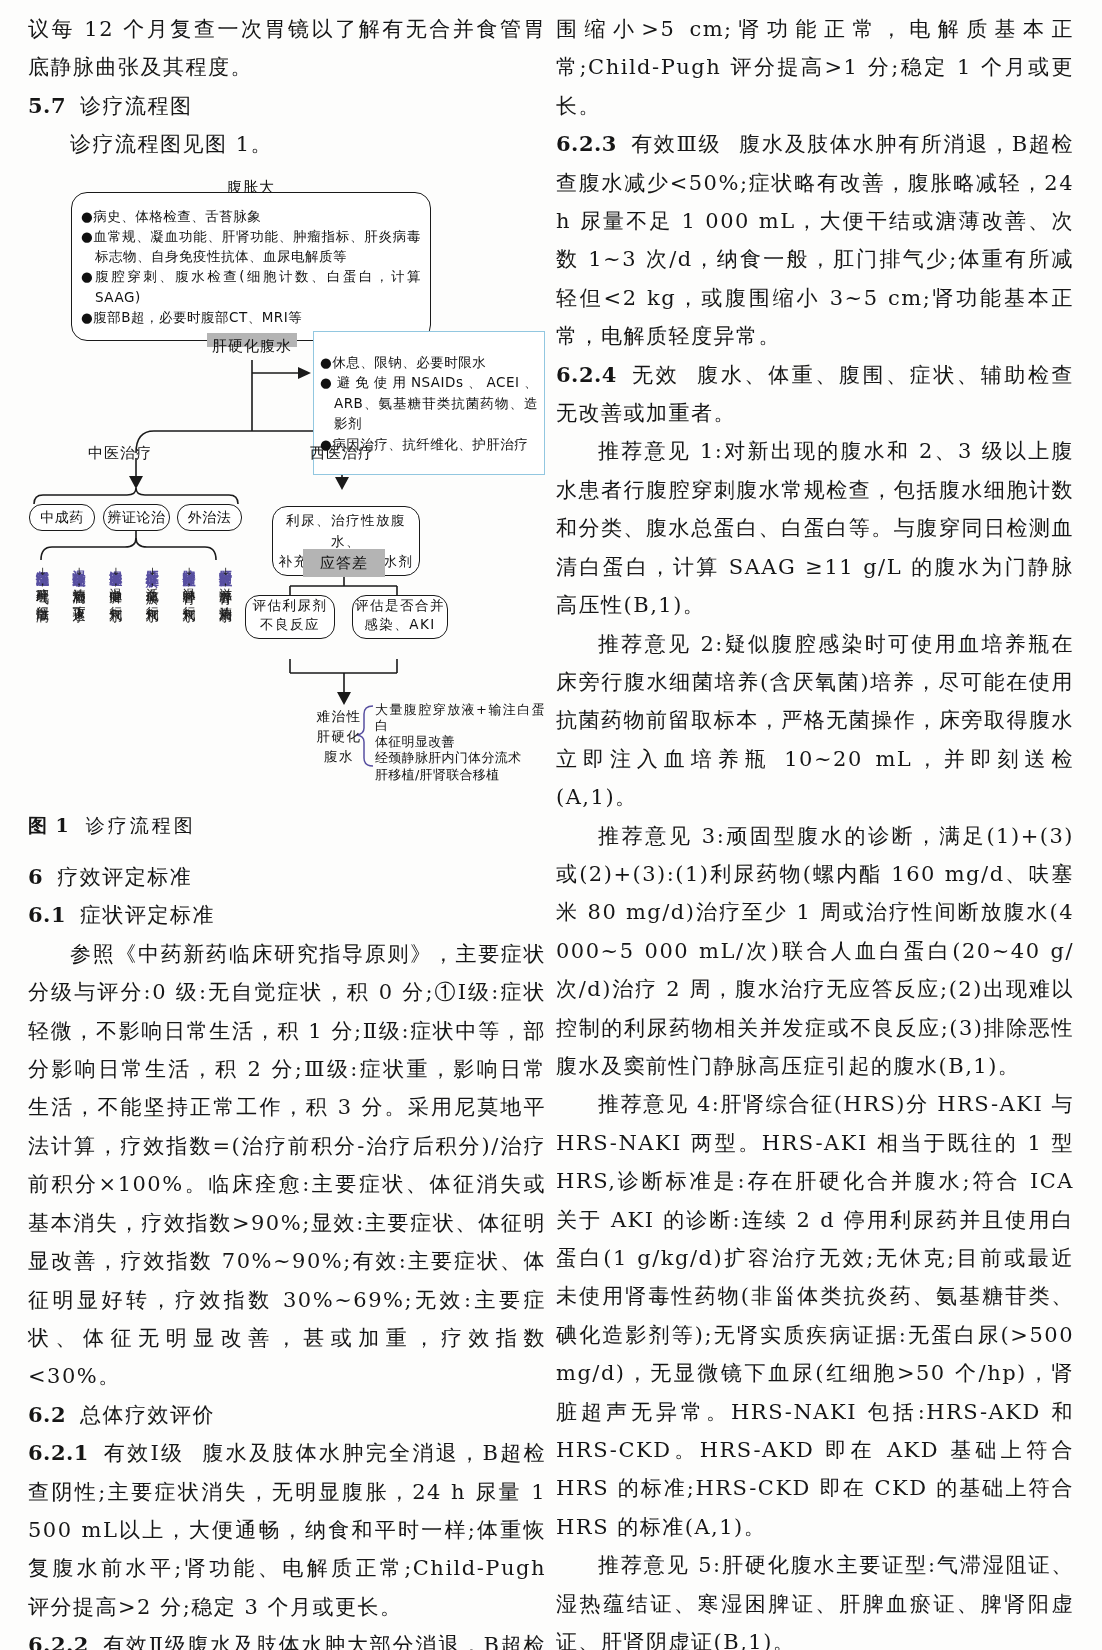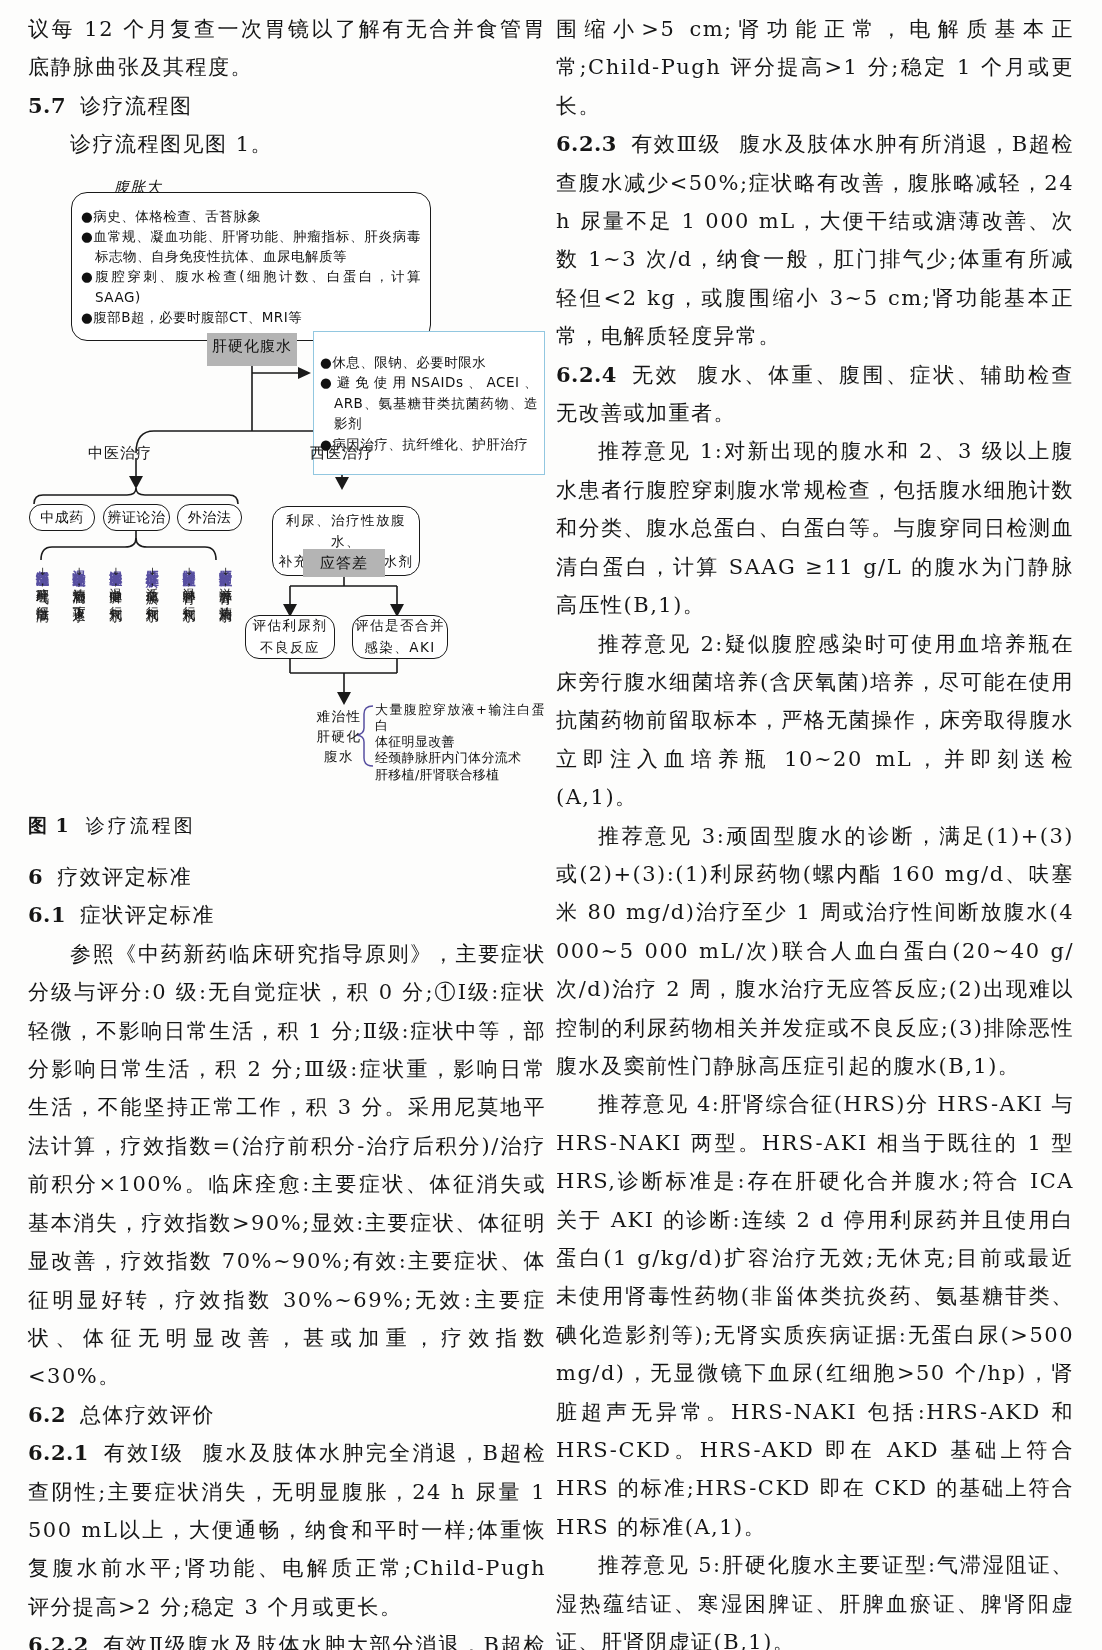--- a/index.html
+++ b/index.html
@@ -15,38 +15,38 @@
   .lead{margin-right:18px;}
   
   .figure{position:relative;width:520px;height:614px;margin:4px 0 0 -2px;
           font-family:"DejaVu Sans","Liberation Sans",sans-serif;color:#111;}
   .figure .abs{position:absolute;box-sizing:border-box;}
   .fig-svg{position:absolute;left:0;top:0;z-index:0;}
   .nodebox{border:1.5px solid #1a1a1a;border-radius:16px;background:#fff;z-index:1;}
   .assess{left:45px;top:24px;width:360px;padding:13px 9px;font-size:13.5px;line-height:1.5;}
   .hang{padding-left:14px;text-indent:-14px;letter-spacing:0.5px;}
   .graybox{background:#b4b4b4;text-align:center;z-index:1;font-size:15px;letter-spacing:1px;}
-  .gray1{left:181px;top:165px;width:90px;height:33px;line-height:27px;}
+  .gray1{left:181px;top:165px;width:90px;height:14px;line-height:27px;}
   .gray2{left:277px;top:381px;width:82px;height:28px;line-height:28px;}
   .bluebox{left:287px;top:163px;width:232px;border:1.5px solid #92c7e0;background:#fff;
            padding:20px 6px;font-size:13.5px;line-height:1.52;z-index:1;}
   .branchlab{top:266px;width:110px;text-align:center;font-size:15px;letter-spacing:1px;z-index:1;}
   .pill{top:336px;height:27px;border:1.5px solid #1a1a1a;border-radius:13px;background:#fff;
         text-align:center;font-size:14px;line-height:24px;z-index:1;letter-spacing:0.5px;}
   .syncols{left:8px;top:392px;width:198px;height:215px;display:flex;
            justify-content:space-between;z-index:1;}
   .syncol{writing-mode:vertical-rl;text-orientation:upright;font-size:13px;line-height:1.15;
           letter-spacing:1px;white-space:nowrap;}
   .syn-name{color:#574fa0;font-weight:bold;}
   .syn-arrow{font-size:10px;color:#222;margin:1px 0;letter-spacing:0;}
   .syn-rx{color:#1a1a1a;}
   .wmtx{left:246px;top:322px;width:148px;border:1.5px solid #1a1a1a;border-radius:15px;
         background:#fff;text-align:center;font-size:13.5px;line-height:1.55;padding:3px 2px;z-index:1;margin-top:16px;}
-  .evalbox{top:447px;height:44px;border:1.5px solid #1a1a1a;border-radius:14px;background:#fff;
-           display:flex;flex-direction:column;justify-content:space-between;text-align:center;
+  .evalbox{top:427px;height:44px;border:1.5px solid #1a1a1a;border-radius:14px;background:#fff;
+           display:flex;flex-direction:column;justify-content:flex-start;text-align:center;
            font-size:13.5px;line-height:1.45;z-index:1;}
   .eval1{left:219px;width:90px;}
   .eval2{left:326px;width:96px;}
   .refrlab{left:281px;top:538px;width:64px;text-align:center;font-size:13.5px;line-height:1.5;z-index:1;}
   .refropts{left:349px;top:534px;width:170px;font-size:13px;line-height:1.25;z-index:1;letter-spacing:0.3px;}
   .fig-caption{margin:24px 0 14px 0;text-align:left;font-size:19px;letter-spacing:3px;}
   .fig-caption .cnum{font-weight:bold;margin-right:16px;letter-spacing:1px;}
 </style>
 </head>
 <body>
@@ -78,21 +78,21 @@
         <polygon points="272,199 272,211 285,205"></polygon>
         <polygon points="103,308 117,308 110,321"></polygon>
         <polygon points="309,309 323,309 316,322"></polygon>
         <polygon points="257,436 271,436 264,449"></polygon>
         <polygon points="364,436 378,436 371,449"></polygon>
         <polygon points="311,524 325,524 318,537"></polygon>
       </g>
       <path d="M347 538 Q338 538 338 546 L338 560 Q338 566 331 567 Q338 568 338 574 L338 590 Q338 598 347 598" stroke="#574fa0" stroke-width="1.5" fill="none"></path>
     </svg>
 
-    <div class="abs" style="left:88px;top:0;width:250px;font-size:15px;letter-spacing:1px;font-style:italic;">腹胀大</div>
+    <div class="abs" style="left:100px;top:0;width:250px;text-align:center;font-size:15px;letter-spacing:1px;">腹胀大</div>
 
     <div class="abs nodebox assess">
       <div class="hang">●病史、体格检查、舌苔脉象</div>
       <div class="hang">●血常规、凝血功能、肝肾功能、肿瘤指标、肝炎病毒标志物、自身免疫性抗体、血尿电解质等</div>
       <div class="hang">●腹腔穿刺、腹水检查(细胞计数、白蛋白，计算SAAG)</div>
       <div class="hang">●腹部B超，必要时腹部CT、MRI等</div>
     </div>
 
     <div class="abs graybox gray1">肝硬化腹水</div>
 

